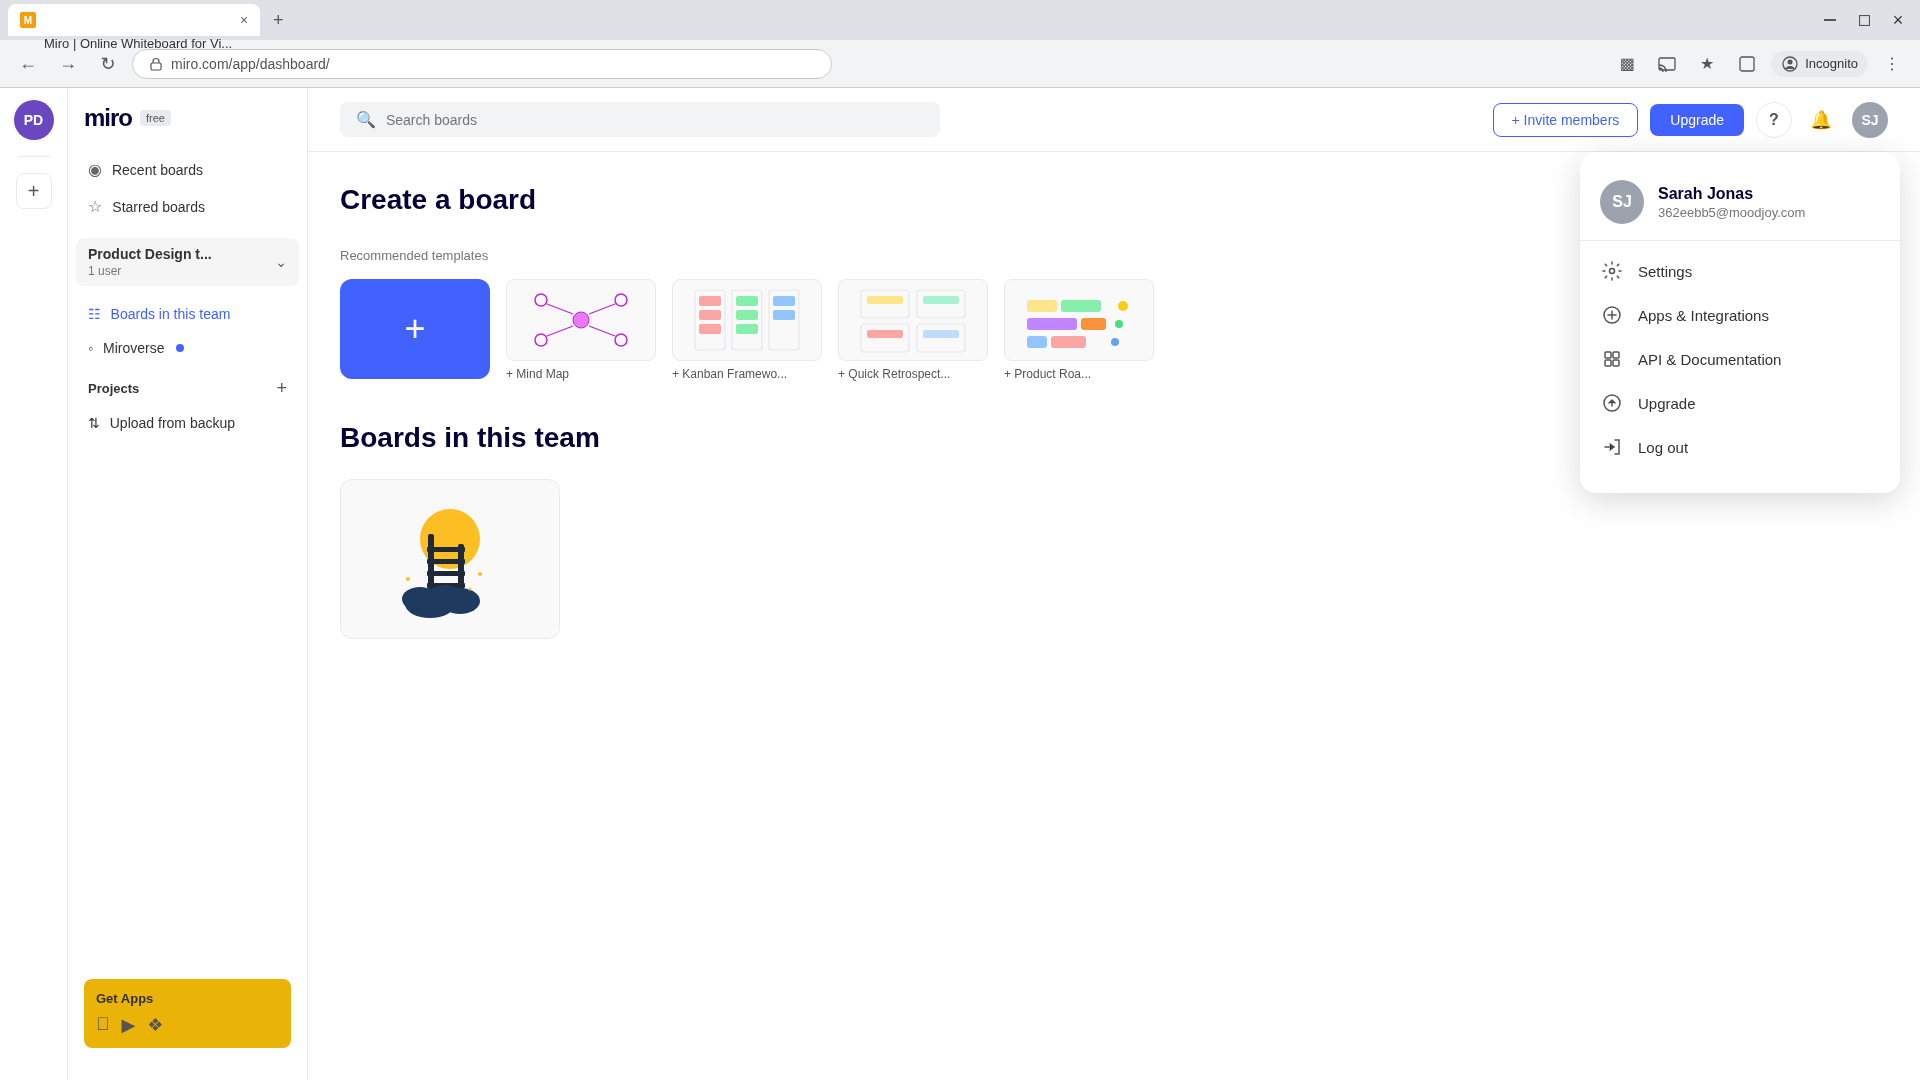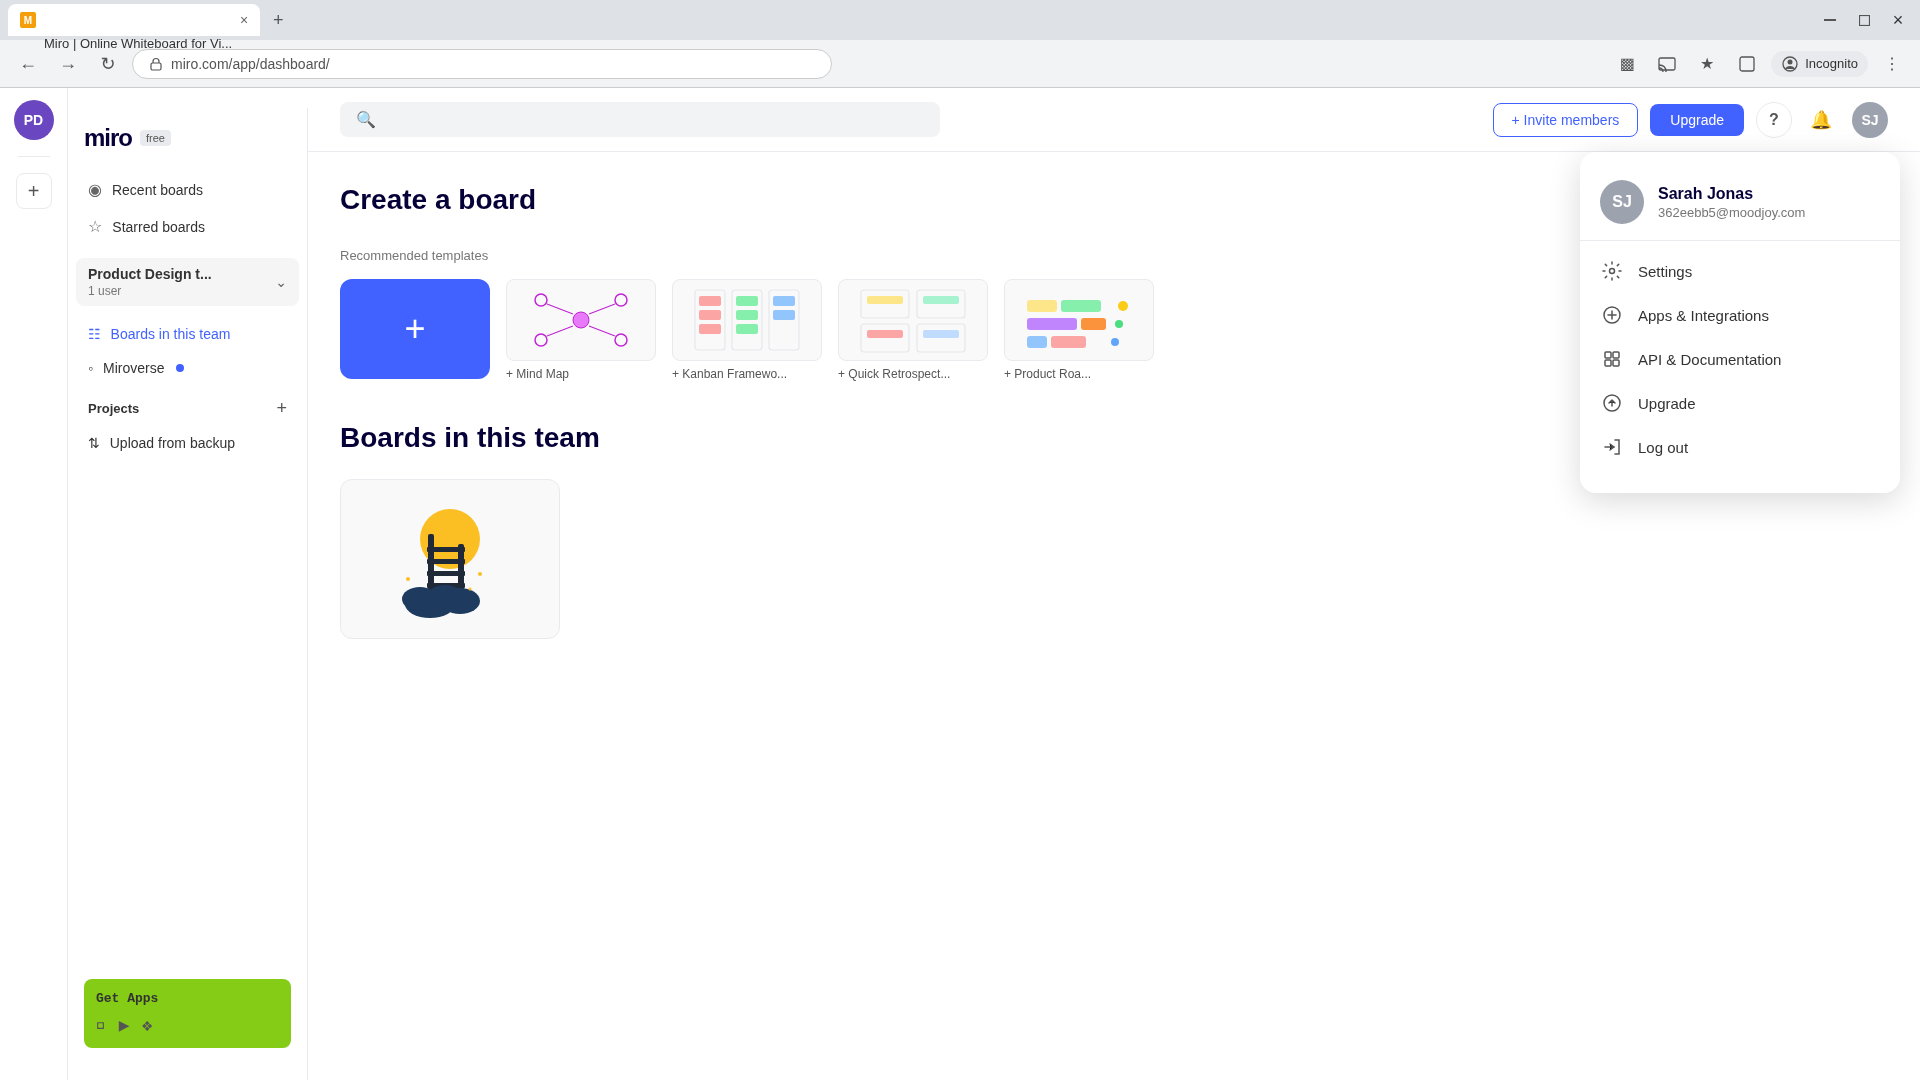--- a/index.html
+++ b/index.html
@@ -24,21 +24,21 @@
     
     .app { display: flex; height: calc(1080px - 88px); background: #fff; }
 
     
     .left-rail { width: 68px; background: #fff; border-right: 1px solid #e8eaed; display: flex; flex-direction: column; align-items: center; padding: 12px 0; gap: 16px; }
     .avatar-btn { width: 40px; height: 40px; border-radius: 50%; background: #6b46c1; display: flex; align-items: center; justify-content: center; color: white; font-size: 14px; font-weight: 600; cursor: pointer; }
     .rail-divider { width: 32px; height: 1px; background: #e8eaed; }
     .add-btn { width: 36px; height: 36px; border-radius: 8px; background: #fff; border: 1px solid #e8eaed; display: flex; align-items: center; justify-content: center; color: #555; font-size: 20px; cursor: pointer; }
 
     
-    .sidebar { width: 240px; background: #fff; border-right: 1px solid #e8eaed; display: flex; flex-direction: column; padding: 16px 0; overflow-y: auto; margin-top: 20px; }
+    .sidebar { width: 240px; background: #fff; border-right: 1px solid #e8eaed; display: flex; flex-direction: column; padding: 16px 0; overflow-y: auto; }
     .sidebar-logo { padding: 0 16px 20px; display: flex; align-items: center; gap: 8px; }
     .miro-logo { font-size: 24px; font-weight: 700; color: #050038; letter-spacing: -1px; }
     .miro-badge { background: #e8eaed; border-radius: 4px; padding: 2px 6px; font-size: 11px; color: #555; font-weight: 500; }
     .sidebar-nav { padding: 0 8px; }
     .sidebar-item { display: flex; align-items: center; gap: 10px; padding: 8px 12px; border-radius: 8px; cursor: pointer; font-size: 14px; color: #333; margin-bottom: 2px; }
     .sidebar-icon { font-size: 16px; color: #666; }
 
     .team-selector { margin: 12px 8px; padding: 8px 12px; border-radius: 8px; background: #f5f5f5; cursor: pointer; display: flex; align-items: center; justify-content: space-between; }
     .team-name { font-size: 14px; font-weight: 600; color: #333; }
     .team-users { font-size: 12px; color: #777; margin-top: 2px; }
@@ -47,21 +47,21 @@
     .sidebar-section { padding: 0 8px; }
     .sidebar-link { display: flex; align-items: center; gap: 10px; padding: 8px 12px; border-radius: 8px; cursor: pointer; font-size: 14px; color: #4262ff; margin-bottom: 2px; font-weight: 500; }
     .sidebar-link.miroverse { color: #333; font-weight: 400; }
     .miroverse-dot { width: 8px; height: 8px; border-radius: 50%; background: #4262ff; margin-left: 2px; }
 
     .projects-header { display: flex; align-items: center; justify-content: space-between; padding: 12px 20px 8px; }
     .projects-label { font-size: 13px; font-weight: 600; color: #333; }
     .plus-icon { color: #555; font-size: 18px; cursor: pointer; }
 
     .sidebar-bottom { margin-top: auto; padding: 16px; }
-    .get-apps-card { background: #84cc16; border-radius: 8px; padding: 12px; font-family: Liberation Mono, monospace; }
+    .get-apps-card { background: #eab308; border-radius: 8px; padding: 12px; }
     .get-apps-title { font-size: 13px; font-weight: 600; color: #333; margin-bottom: 8px; }
     .app-icons { display: flex; gap: 12px; }
     .app-icon-btn { font-size: 18px; color: #555; cursor: pointer; }
 
     
     .main { flex: 1; background: #fff; overflow-y: auto; position: relative; }
     .main-header { height: 64px; display: flex; align-items: center; padding: 0 32px; border-bottom: 1px solid #e8eaed; gap: 16px; }
     .search-box { flex: 1; max-width: 600px; background: #f1f3f4; border-radius: 8px; padding: 8px 16px; display: flex; align-items: center; gap: 10px; }
     .search-icon { color: #777; font-size: 16px; }
     .search-input { background: transparent; border: none; outline: none; font-size: 14px; color: #333; width: 100%; }
@@ -246,20 +246,21 @@
         </div>
       </div>
     </div>
   </div>
 
   <div class="main">
 
     <div class="main-header">
       <div class="search-box">
         <span class="search-icon">🔍</span>
+        <input type="text" class="search-input" placeholder="Search boards" style="">
       </div>
       <div class="header-actions">
         <button class="invite-btn">+ Invite members</button>
         <button class="upgrade-btn">Upgrade</button>
         <div class="help-btn">?</div>
         <div class="bell-btn">🔔</div>
         <div class="user-avatar">SJ</div>
       </div>
     </div>
 

